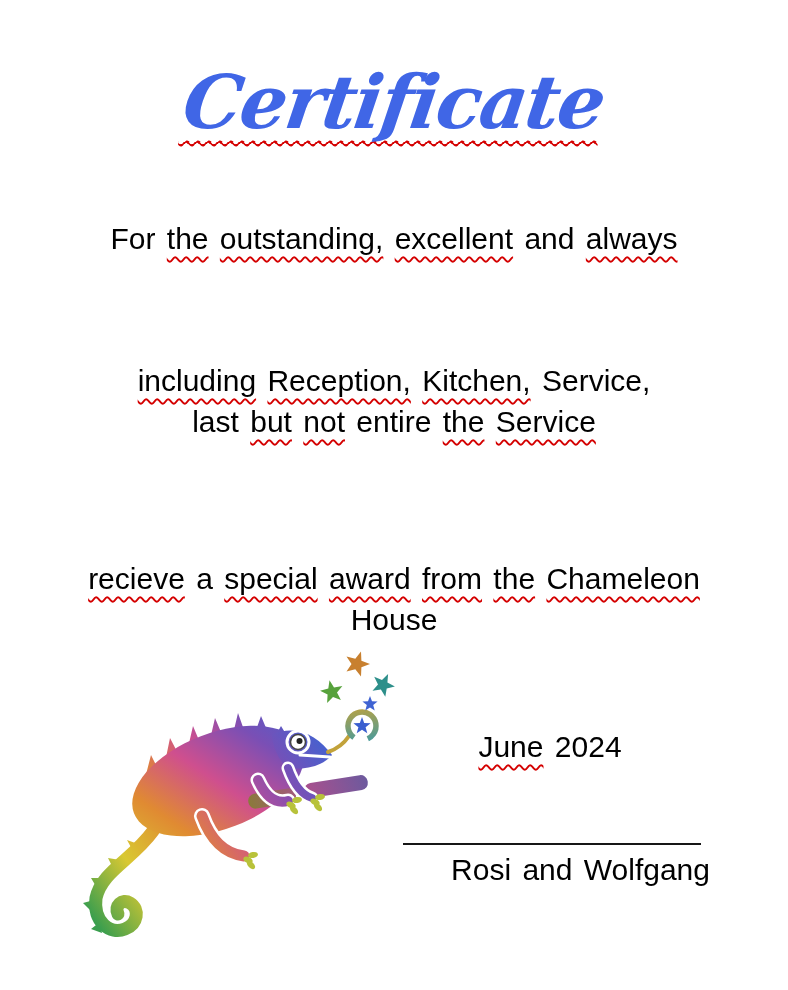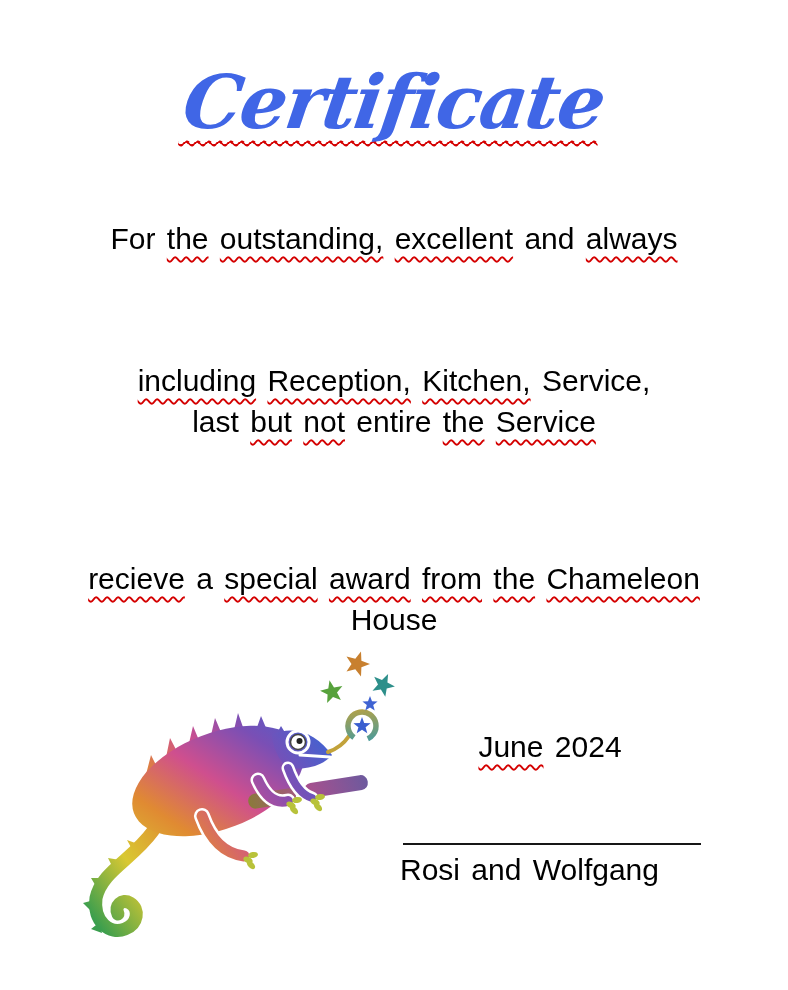--- a/index.html
+++ b/index.html
@@ -52,21 +52,21 @@
   .date-block{
     position:absolute;top:684px;left:400px;width:300px;
     text-align:center;font-size:30px;line-height:41px;word-spacing:3px;margin-top:42px;
   }
   .sig-line{
     position:absolute;top:843px;left:403px;width:298px;
     border-top:2px solid #161616;height:0;
   }
   .names-block{
     position:absolute;top:849px;left:400px;width:310px;
-    text-align:left;font-size:30px;line-height:42px;word-spacing:3px;
+    text-align:right;font-size:30px;line-height:42px;word-spacing:3px;
   }
   .chameleon{position:absolute;left:50px;top:638px;}
 </style>
 </head>
 <body>
 
 <div class="title-block">
   <span class="title-text">Certificate</span>
 </div>
 

